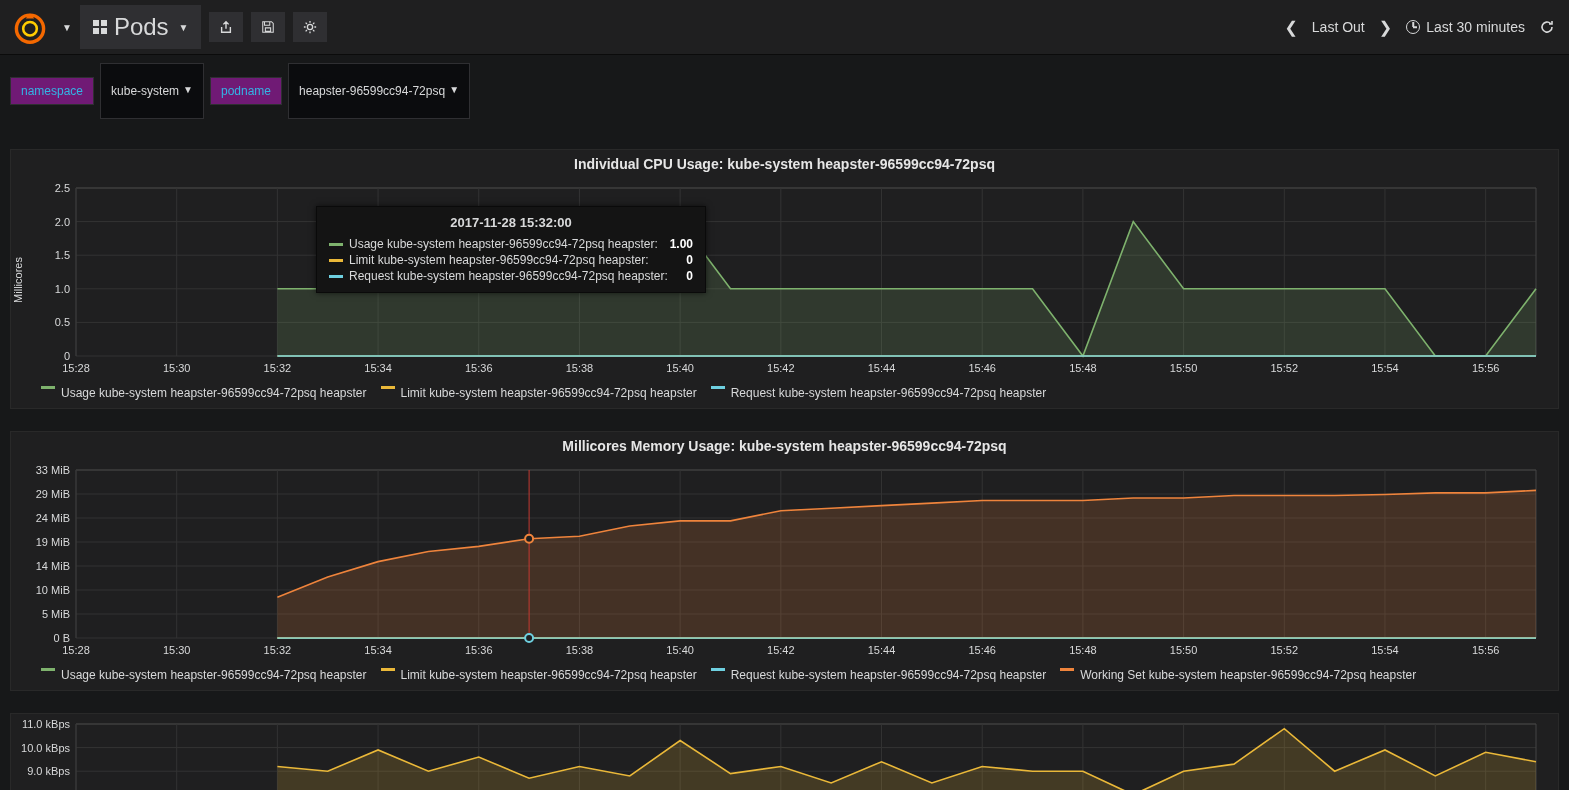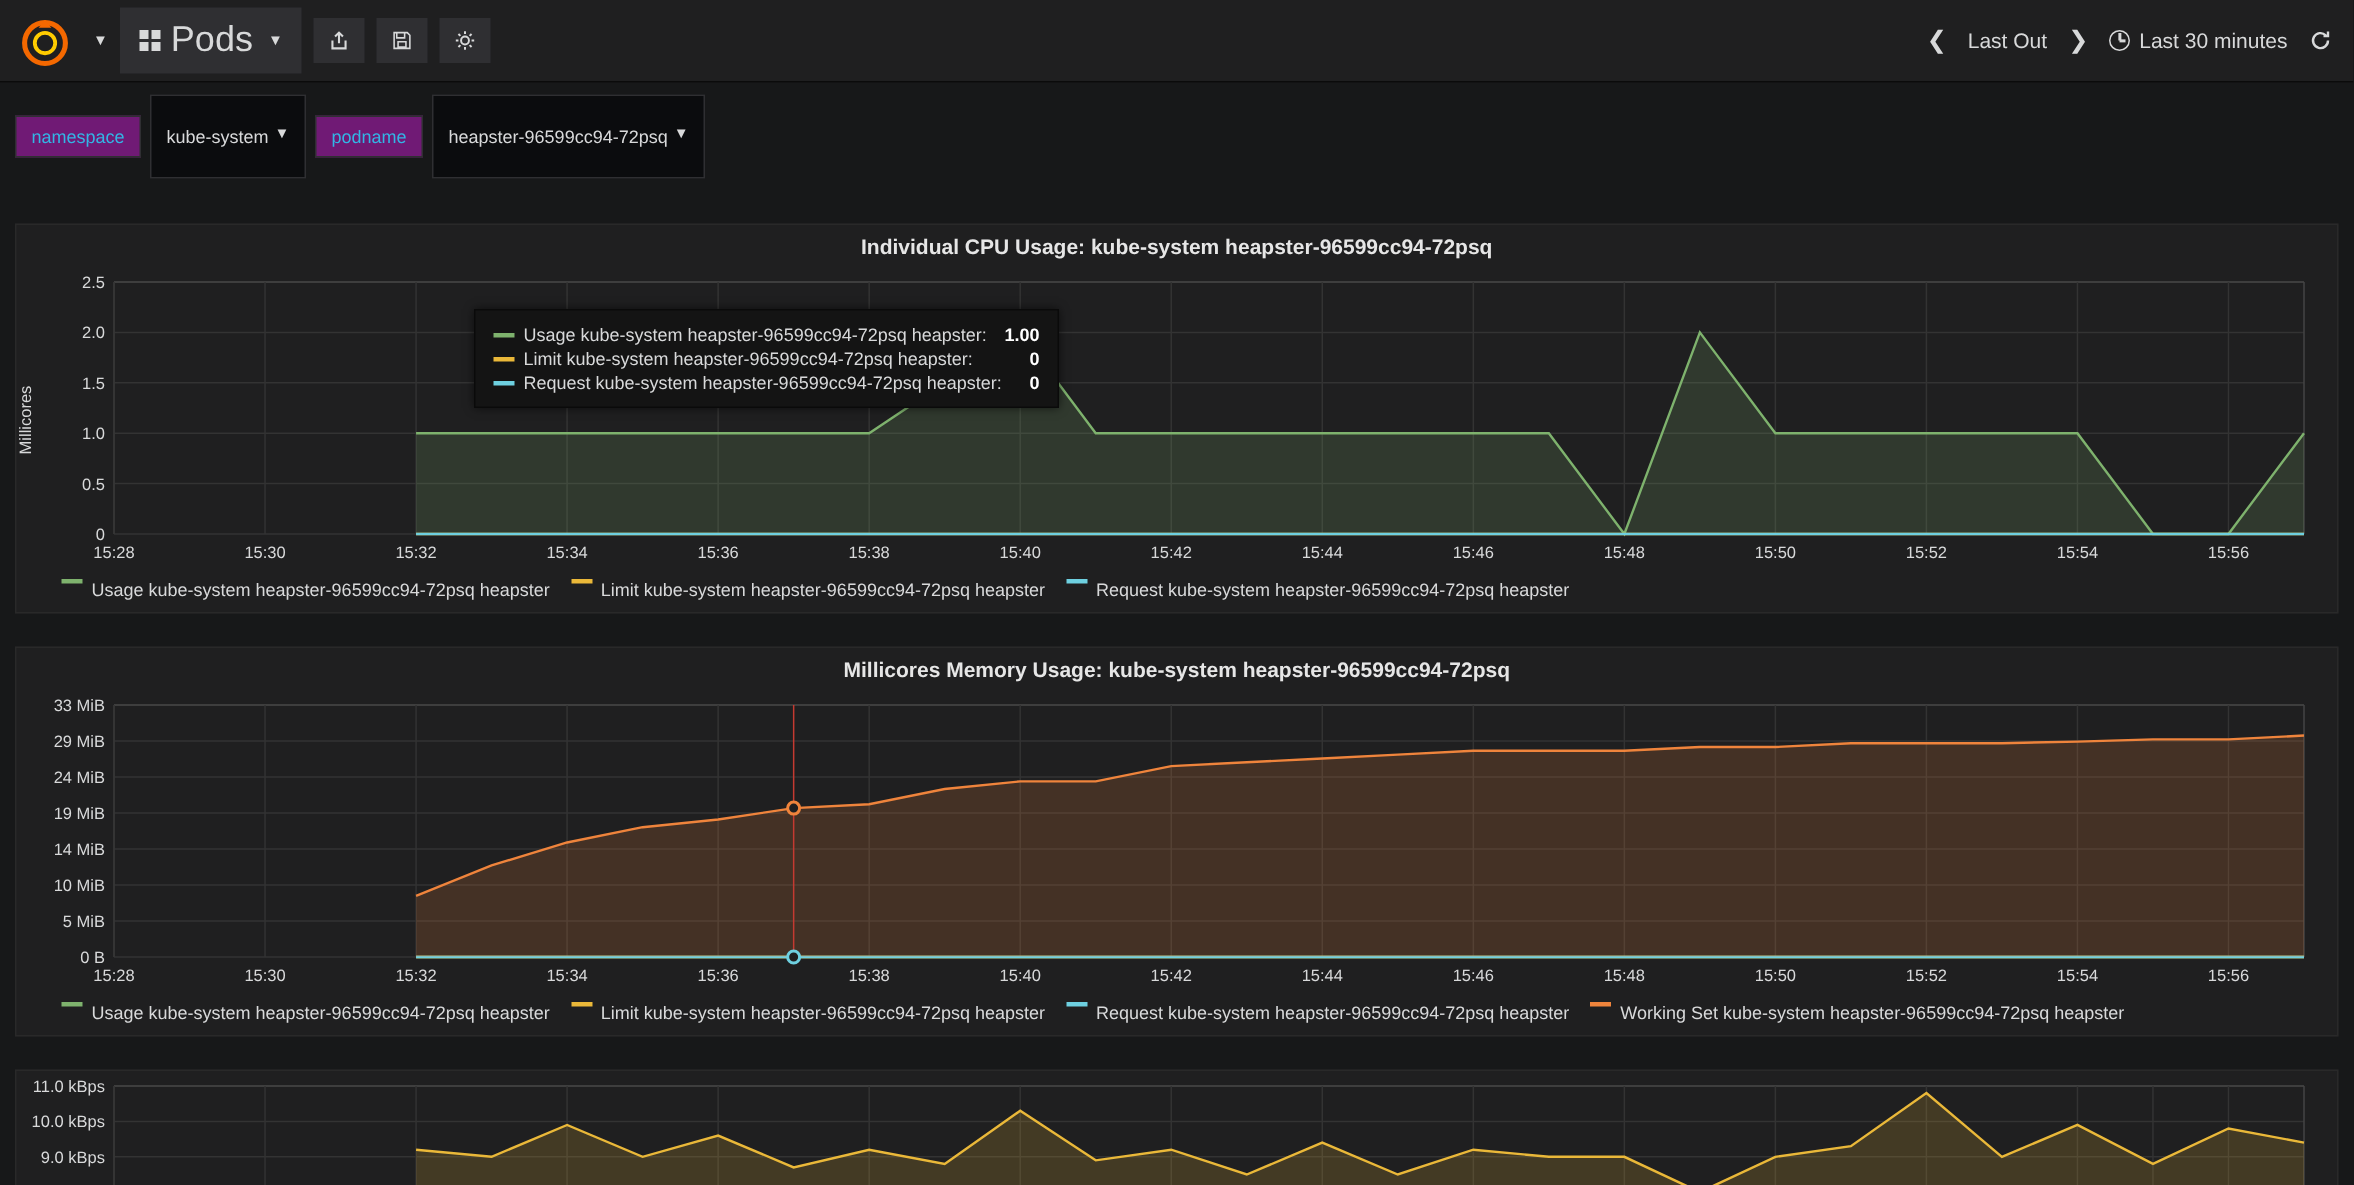--- a/index.html
+++ b/index.html
@@ -186,20 +186,21 @@
       <span>heapster-96599cc94-72psq</span>
       <span class="caret">▼</span>
     </span>
 </div>
 
 <div class="panel">
   <div class="panel-title">Individual CPU Usage: kube-system heapster-96599cc94-72psq</div>
   <div class="chart-wrap">
     <div class="ylabel">Millicores</div>
     <div class="tooltip">
+      <div class="tooltip-title">2017-11-28 15:32:00</div>
       <div id="tt-rows">
           <div class="tt-row">
             <span class="tt-sw" style="background:#7eb26d"></span>
             <span class="tt-label">Usage kube-system heapster-96599cc94-72psq heapster:</span>
             <span class="tt-val">1.00</span>
           </div>
           <div class="tt-row">
             <span class="tt-sw" style="background:#eab839"></span>
             <span class="tt-label">Limit kube-system heapster-96599cc94-72psq heapster:</span>
             <span class="tt-val">0</span>

